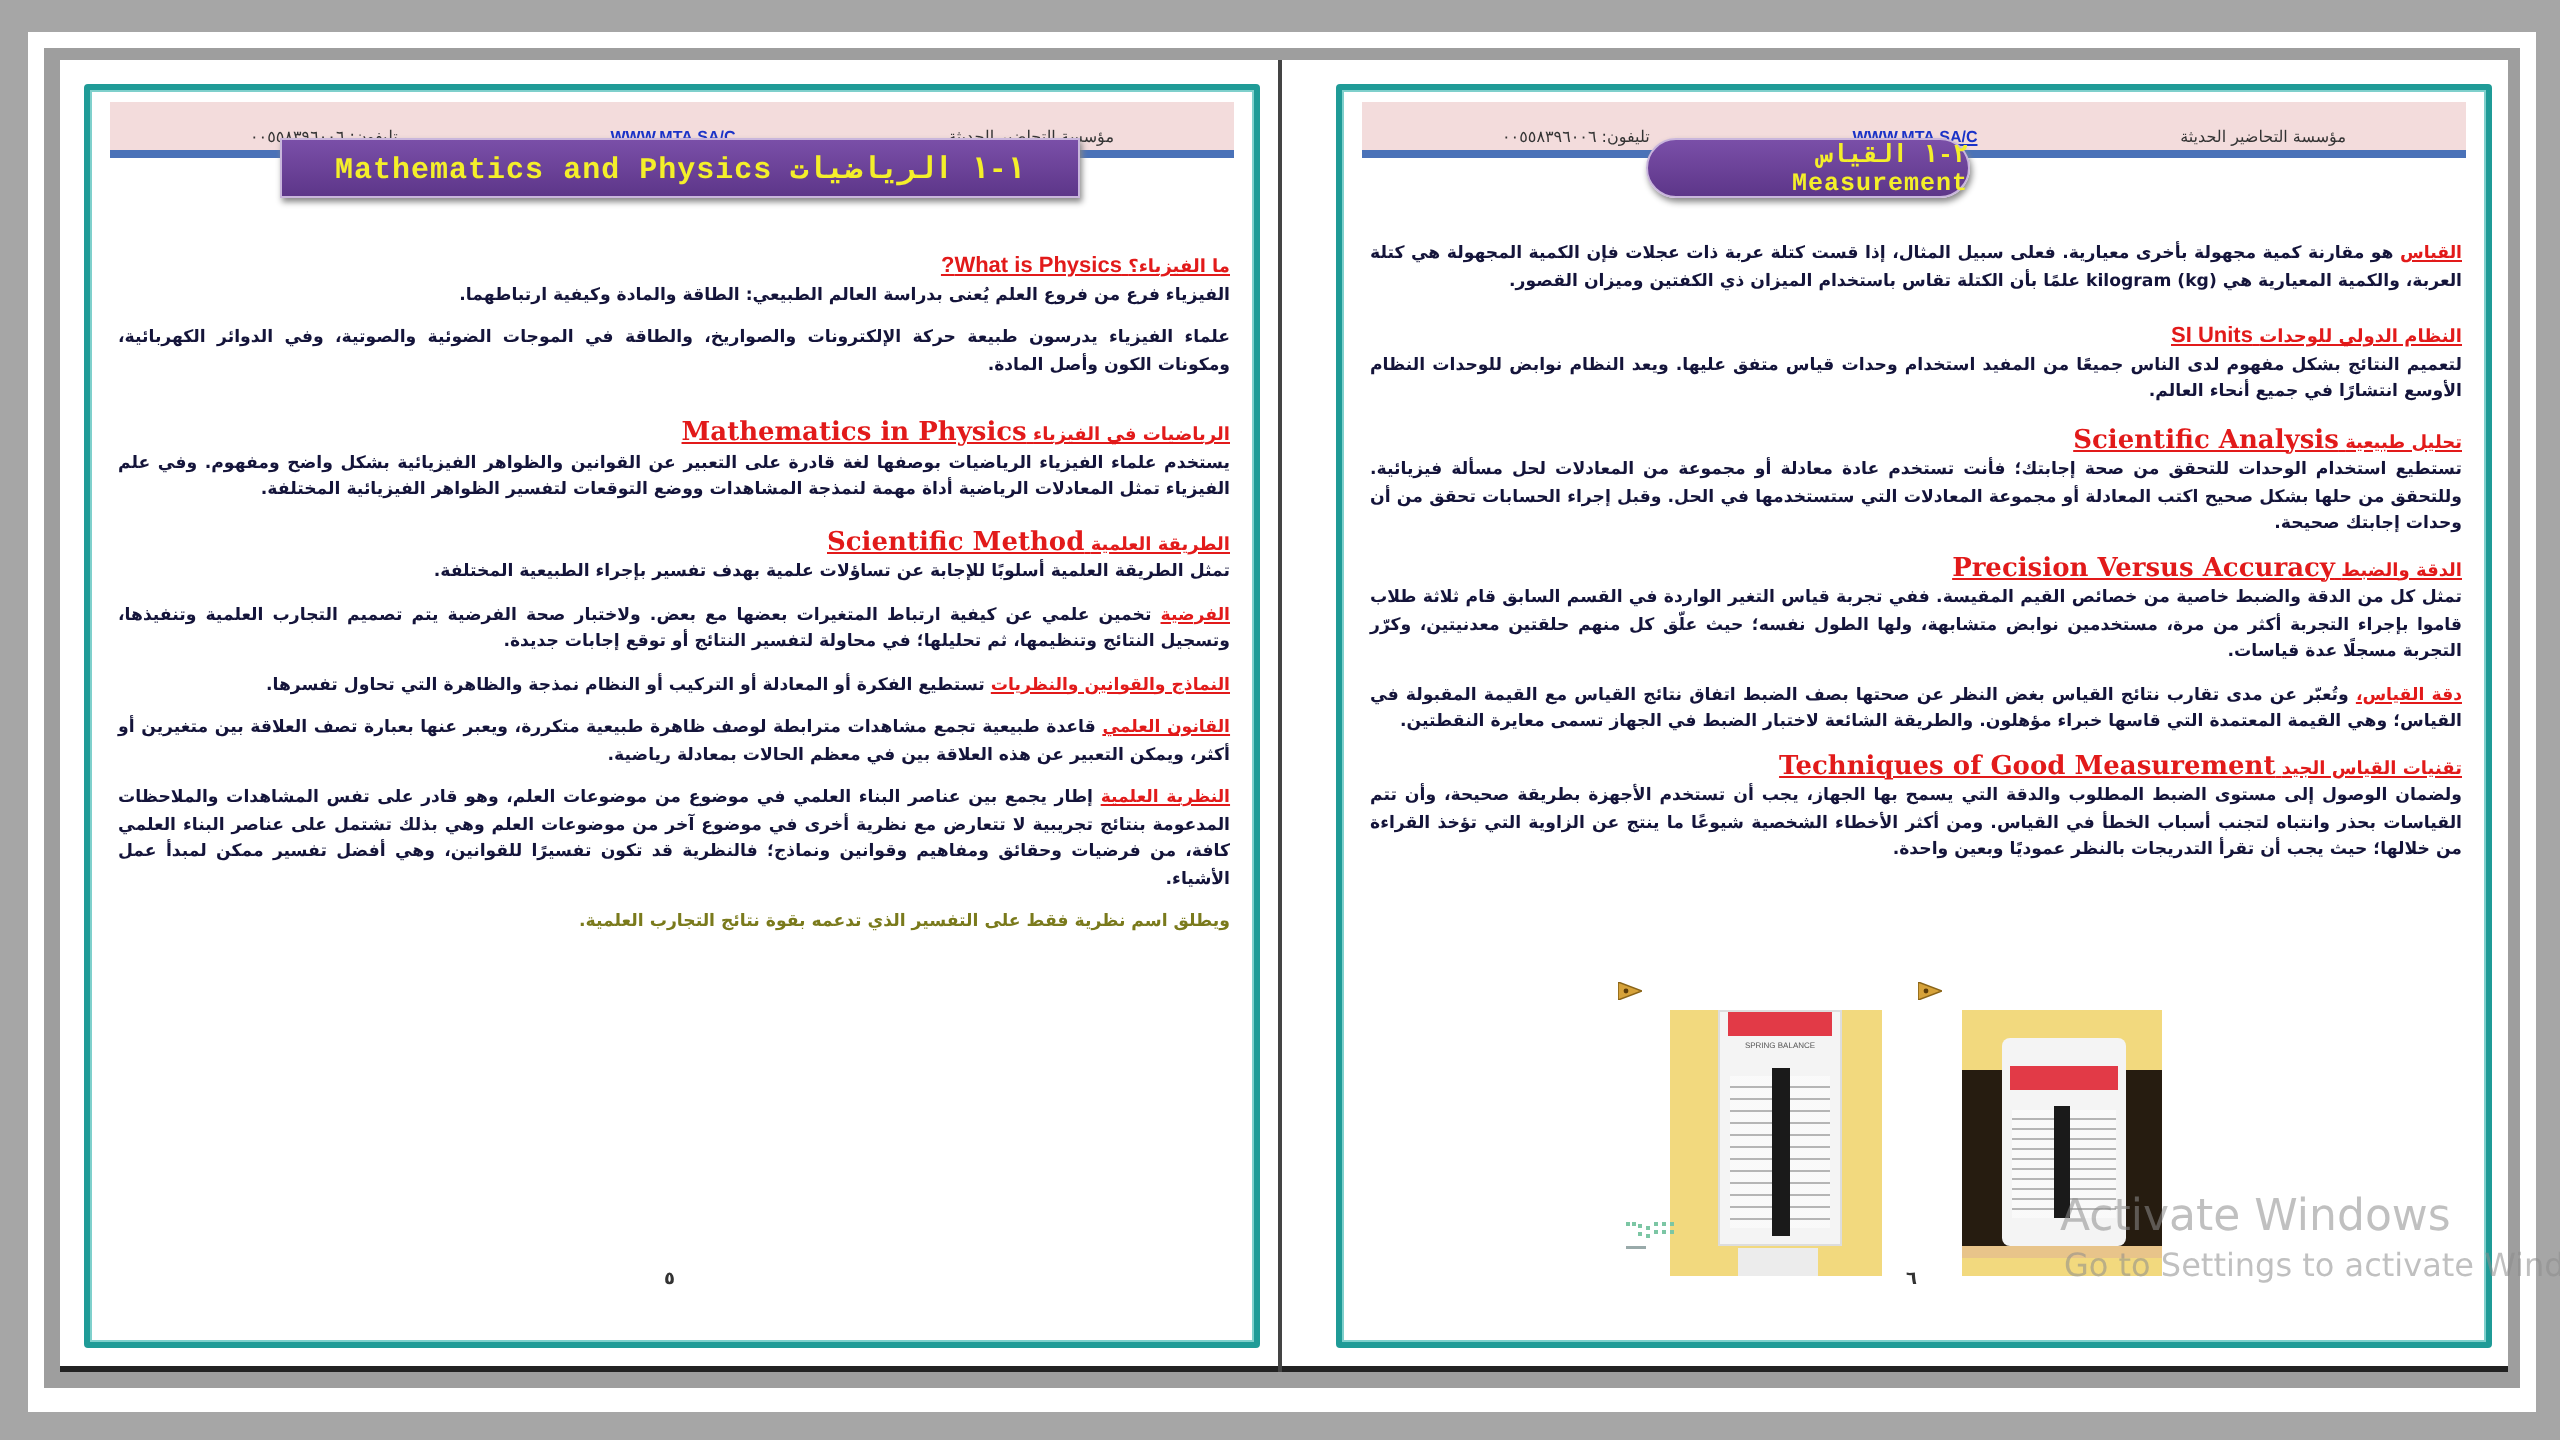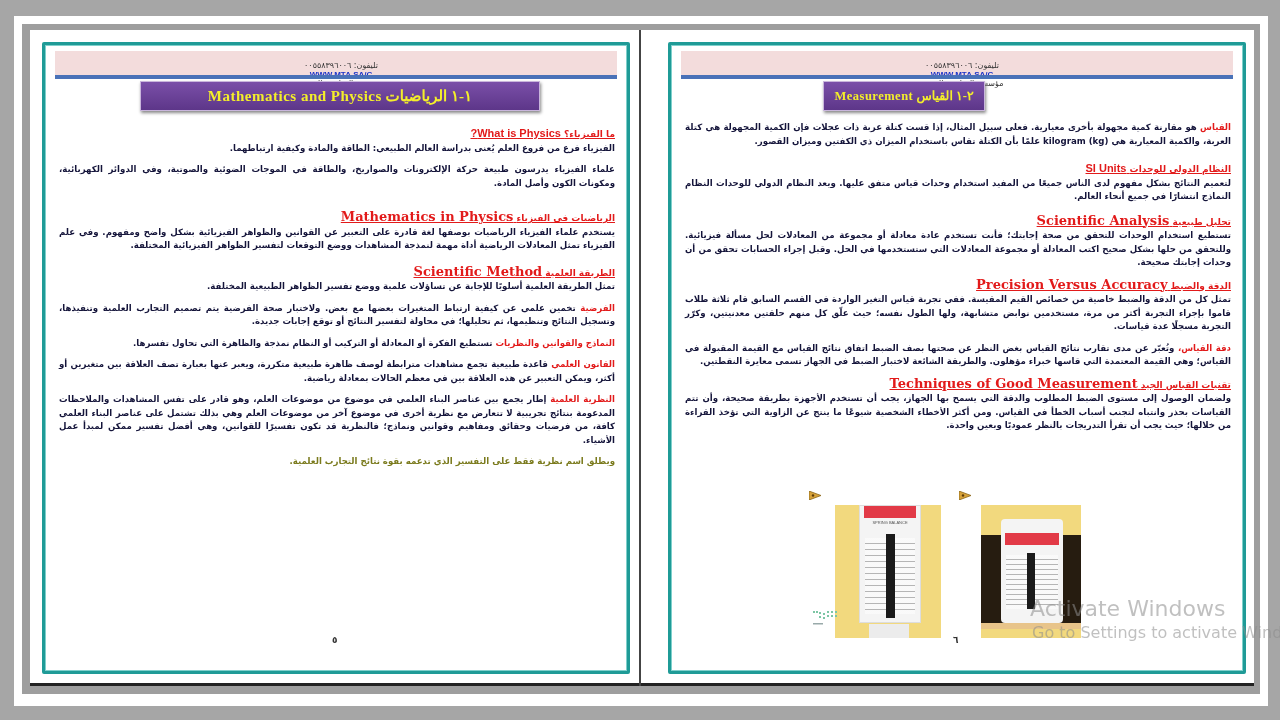--- a/index.html
+++ b/index.html
@@ -33,54 +33,54 @@
       box-shadow: inset 0 0 0 1px #7fd0cc;
     }
     .page.left { left: 12px; width: 588px; }
     .page.right { left: 638px; width: 578px; }
 
     .hdr {
       position: absolute; left: 10px; right: 10px; top: 6px; height: 24px;
       background: #f3dcdc;
       display: flex; align-items: center; justify-content: space-between;
       padding: 10px 60px 0 70px;
-      font-size: 8px; color: #333; flex-direction: column;
+      font-size: 8px; color: #333;
     }
     .hdr .url { color: #1a32c8; text-decoration: underline; font-weight: bold; font-family: "Liberation Sans", sans-serif; }
     .hdr-line {
       position: absolute; left: 10px; right: 10px; top: 30px; height: 4px; background: #4a72b8;
     }
     .banner {
-      position: absolute; top: 36px; height: 30px;
+      position: absolute; top: 24px; height: 30px;
       background: linear-gradient(#7a4fa8, #5d3689);
       border: 1px solid #c9b6dc;
       box-shadow: 1px 2px 3px #888;
       color: #f4ef2a; font-weight: bold;
-      font-family: Liberation Serif, serif;
+      font-family: Liberation Mono, monospace;
       display: flex; align-items: center; justify-content: center;
       font-size: 15px; letter-spacing: 0.5px;
       direction: rtl;
     }
     .page.left .banner { left: 95px; width: 400px; }
-    .page.right .banner { left: 152px; width: 162px; font-size: 12.5px; }
+    .page.right .banner { left: 152px; width: 162px; font-size: 12.5px; border-radius: 15px; }
 
     .content {
       position: absolute; left: 14px; right: 12px;
       direction: rtl; text-align: justify;
       font-size: 8.6px; line-height: 13.5px; color: #14143a; font-weight: bold;
     }
     .page.left .content { top: 82px; }
     .page.right .content { top: 76px; }
     .sec-head {
       color: #e21a1a; text-decoration: underline; font-weight: bold; font-size: 9px;
       display: block;
     }
     .sec-head .en { font-family: "Liberation Sans", sans-serif; font-size: 11px; margin-top: 41px; }
     .sec-head .en-serif { font-family: "DejaVu Serif", serif; font-size: 13px; }
-    .term { color: #e21a1a; }
+    .term { color: #e21a1a; text-decoration: underline; }
     p { margin-bottom: 8px; }
     .gap { height: 12px; }
     .olive { color: #7a7a1c; }
 
     .page-num {
       position: absolute; bottom: 26px; font-size: 9px; color: #333; font-weight: bold;
     }
     .page.left .page-num { left: 287px; }
     .page.right .page-num { left: 282px; }
 
@@ -160,21 +160,21 @@
         <span>الرياضيات في الفيزياء</span>
         <span class="en-serif">Mathematics in Physics</span>
       </span>
       <p>يستخدم علماء الفيزياء الرياضيات بوصفها لغة قادرة على التعبير عن القوانين والظواهر الفيزيائية بشكل واضح ومفهوم. وفي علم الفيزياء تمثل المعادلات الرياضية أداة مهمة لنمذجة المشاهدات ووضع التوقعات لتفسير الظواهر الفيزيائية المختلفة.</p>
       <div style="height:4px"></div>
 
       <span class="sec-head">
         <span>الطريقة العلمية</span>
         <span class="en-serif">Scientific Method</span>
       </span>
-      <p>تمثل الطريقة العلمية أسلوبًا للإجابة عن تساؤلات علمية ووضع تفسير الظواهر الطبيعية المختلفة.</p>
+      <p>تمثل الطريقة العلمية أسلوبًا للإجابة عن تساؤلات علمية بهدف تفسير بإجراء الطبيعية المختلفة.</p>
 
       <p>
         <span class="term">الفرضية</span><span> تخمين علمي عن كيفية ارتباط المتغيرات بعضها مع بعض. ولاختبار صحة الفرضية يتم تصميم التجارب العلمية وتنفيذها، وتسجيل النتائج وتنظيمها، ثم تحليلها؛ في محاولة لتفسير النتائج أو توقع إجابات جديدة.</span>
       </p>
       <p>
         <span class="term">النماذج والقوانين والنظريات</span><span> تستطيع الفكرة أو المعادلة أو التركيب أو النظام نمذجة والظاهرة التي تحاول تفسرها.</span>
       </p>
       <p>
         <span class="term">القانون العلمي</span><span> قاعدة طبيعية تجمع مشاهدات مترابطة لوصف ظاهرة طبيعية متكررة، ويعبر عنها بعبارة تصف العلاقة بين متغيرين أو أكثر، ويمكن التعبير عن هذه العلاقة بين في معظم الحالات بمعادلة رياضية.</span>
       </p>
@@ -199,21 +199,21 @@
     <div class="content">
       <p>
         <span class="term">القياس</span><span> هو مقارنة كمية مجهولة بأخرى معيارية. فعلى سبيل المثال، إذا قست كتلة عربة ذات عجلات فإن الكمية المجهولة هي كتلة العربة، والكمية المعيارية هي (kg) kilogram علمًا بأن الكتلة تقاس باستخدام الميزان ذي الكفتين وميزان القصور.</span>
       </p>
       <div style="height:6px"></div>
 
       <span class="sec-head">
         <span>النظام الدولي للوحدات</span>
         <span class="en">SI Units</span>
       </span>
-      <p>لتعميم النتائج بشكل مفهوم لدى الناس جميعًا من المفيد استخدام وحدات قياس متفق عليها. ويعد النظام الدولي للوحدات النظام النماذج انتشارًا في جميع أنحاء العالم.</p>
+      <p>لتعميم النتائج بشكل مفهوم لدى الناس جميعًا من المفيد استخدام وحدات قياس متفق عليها. ويعد النظام نوابض للوحدات النظام الأوسع انتشارًا في جميع أنحاء العالم.</p>
       <div style="height:2px"></div>
 
       <span class="sec-head">
         <span>تحليل طبيعية</span>
         <span class="en-serif">Scientific Analysis</span>
       </span>
       <p>تستطيع استخدام الوحدات للتحقق من صحة إجابتك؛ فأنت تستخدم عادة معادلة أو مجموعة من المعادلات لحل مسألة فيزيائية. وللتحقق من حلها بشكل صحيح اكتب المعادلة أو مجموعة المعادلات التي ستستخدمها في الحل. وقبل إجراء الحسابات تحقق من أن وحدات إجابتك صحيحة.</p>
 
       <span class="sec-head">
         <span>الدقة والضبط</span>

